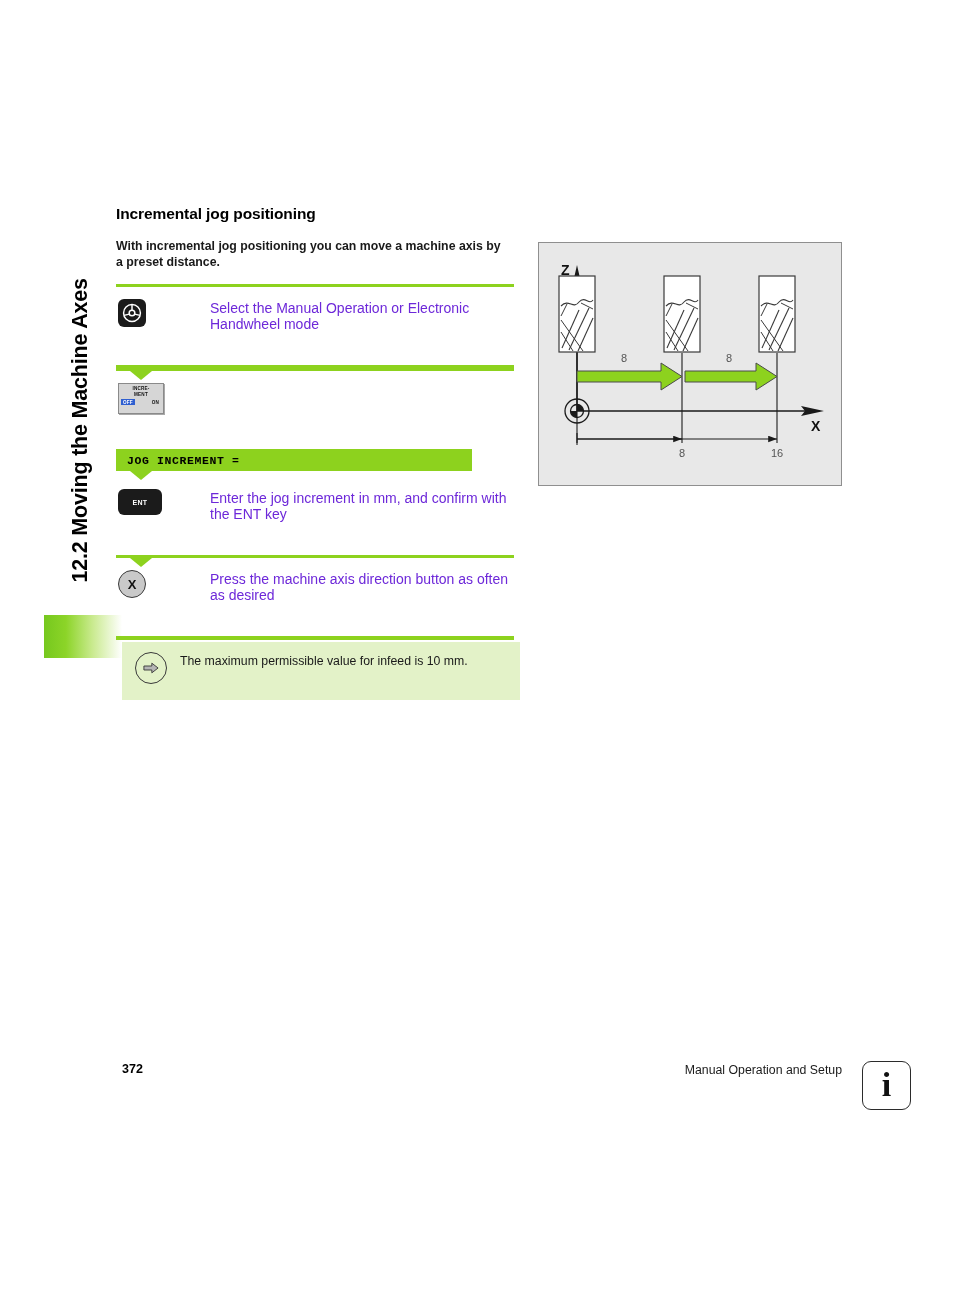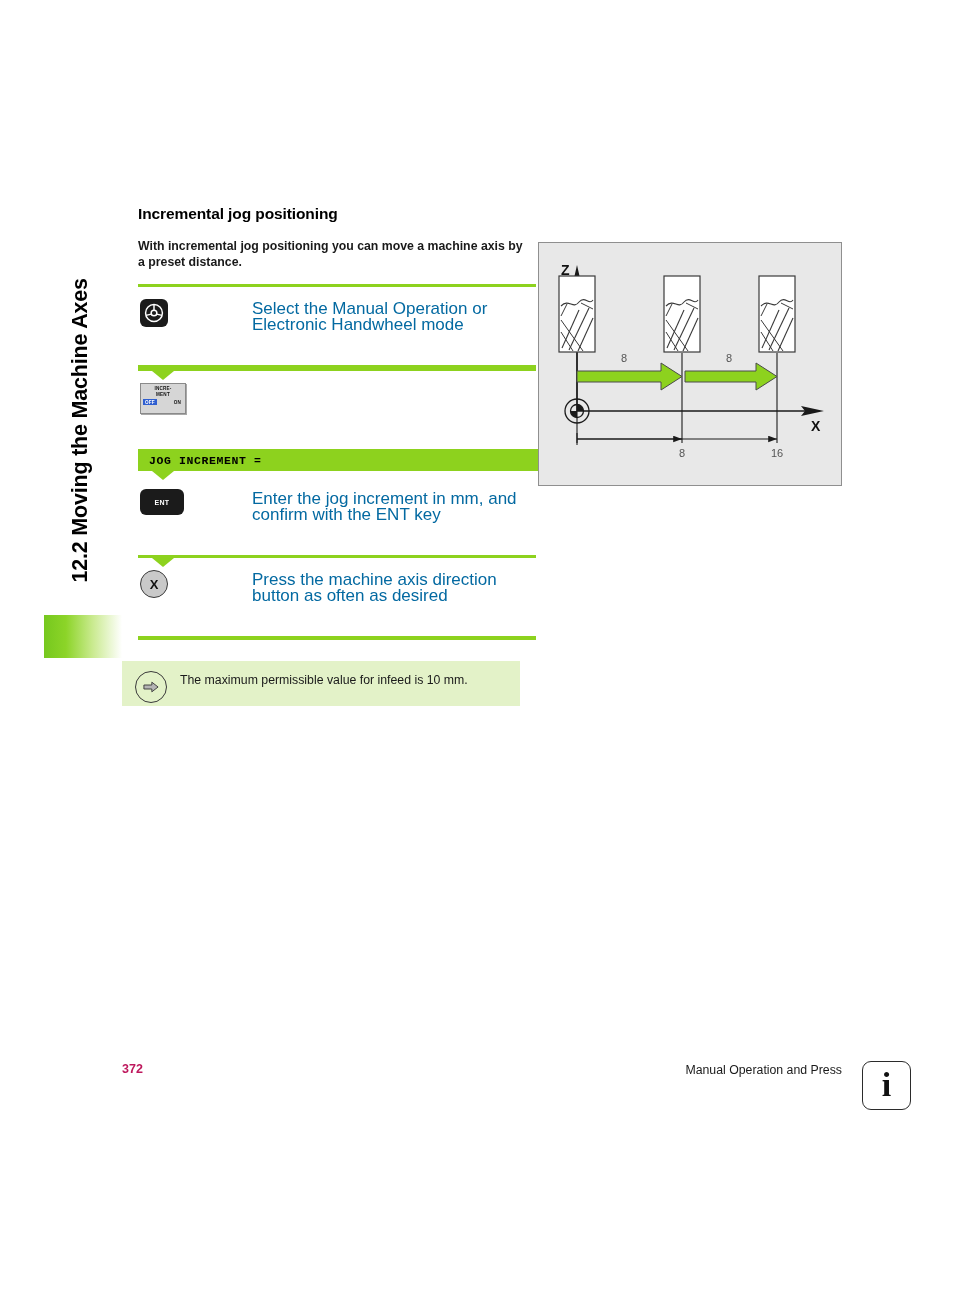--- a/index.html
+++ b/index.html
@@ -43,21 +43,21 @@
     font-size: 21.5px;
     font-weight: bold;
     color: #000000;
     letter-spacing: -0.2px;
     white-space: nowrap;
   }
 
   
   .content {
     position: absolute;
-    left: 138px;
+    left: 116px;
     top: 205px;
     width: 400px;
   }
   .page-heading {
     font-size: 15.5px;
     font-weight: bold;
     color: #000000;
     margin: 0 0 16px 0;
     letter-spacing: -0.1px;
   }
@@ -99,25 +99,24 @@
   .step-key {
     width: 92px;
     flex: 0 0 92px;
     display: flex;
     align-items: flex-start;
     justify-content: flex-start;
     padding-left: 2px;
   }
   .step-text {
     flex: 1;
-    font-size: 17px;
+    font-size: 14px;
     line-height: 15.5px;
-    color: #0369a1;
+    color: #6d28d9;
     padding-top: 2px;
-    margin-left: 20px;
   }
 
   
   .key-square {
     width: 28px;
     height: 28px;
     background: #1b1b1b;
     border-radius: 6px;
     display: flex;
     align-items: center;
@@ -190,44 +189,44 @@
   .sk-on {
     color: #111111;
     font-size: 4.6px;
     font-weight: bold;
     padding-right: 2px;
     letter-spacing: 0.2px;
   }
 
   
   .green-bar {
-    width: 423px;
+    width: 356px;
     height: 22px;
     background: #8dd21e;
     display: flex;
     align-items: center;
     box-sizing: border-box;
     padding-left: 11px;
     position: relative;
   }
   .green-bar span {
     font-family: "Liberation Mono", monospace;
     font-size: 11.5px;
     font-weight: bold;
     color: #000000;
     letter-spacing: 0.6px;
   }
 
   
   .note-box {
     position: absolute;
     left: 122px;
-    top: 661px;
+    top: 642px;
     width: 398px;
-    height: 45px;
+    height: 58px;
     background: #e3f2c8;
     display: flex;
     align-items: flex-start;
     justify-content: space-between;
   }
   .note-icon-wrap {
     width: 58px;
     flex: 0 0 58px;
     display: flex;
     align-items: center;
@@ -265,21 +264,21 @@
     box-sizing: border-box;
   }
 
   
   .page-number {
     position: absolute;
     left: 122px;
     top: 1062px;
     font-size: 12.5px;
     font-weight: bold;
-    color: #be185d;
+    color: #000000;
   }
   .footer-right {
     position: absolute;
     right: 112px;
     top: 1063px;
     font-size: 12.3px;
     color: #1a1a1a;
     text-align: right;
   }
   .info-badge {
@@ -452,16 +451,16 @@
     <line x1="38" y1="196" x2="143" y2="196" stroke="#1a1a1a" stroke-width="1.1" marker-end="url(#dimArrow)"></line>
     <line x1="38" y1="196" x2="238" y2="196" stroke="#1a1a1a" stroke-width="1.1" marker-end="url(#dimArrow)"></line>
     <line x1="38" y1="190" x2="38" y2="202" stroke="#1a1a1a" stroke-width="1.1"></line>
 
     <text x="143" y="214" text-anchor="middle" font-family="Liberation Sans, sans-serif" font-size="11" fill="#555555">8</text>
     <text x="238" y="214" text-anchor="middle" font-family="Liberation Sans, sans-serif" font-size="11" fill="#555555">16</text>
   </svg>
 </div>
 
 <div class="page-number">372</div>
-<div class="footer-right">Manual Operation and Press</div>
+<div class="footer-right">Manual Operation and Setup</div>
 <div class="info-badge">
   <span class="info-i">i</span>
 </div>
 
 </body></html>

